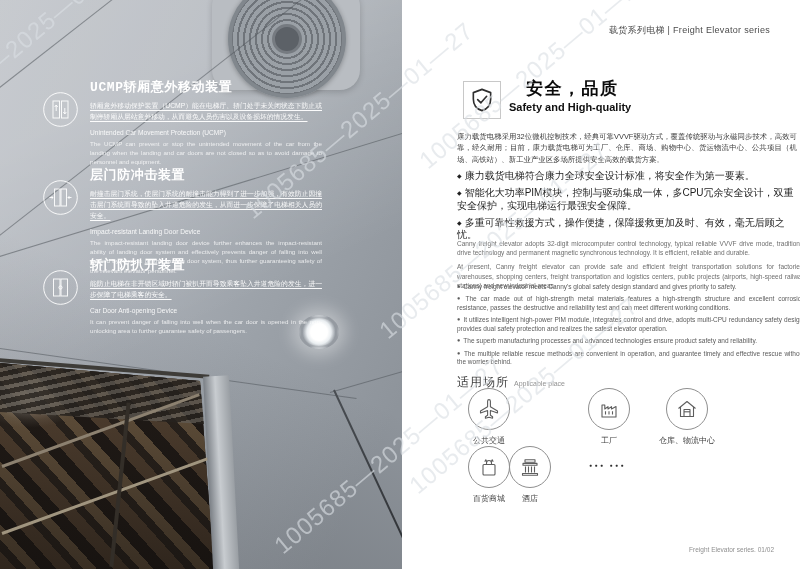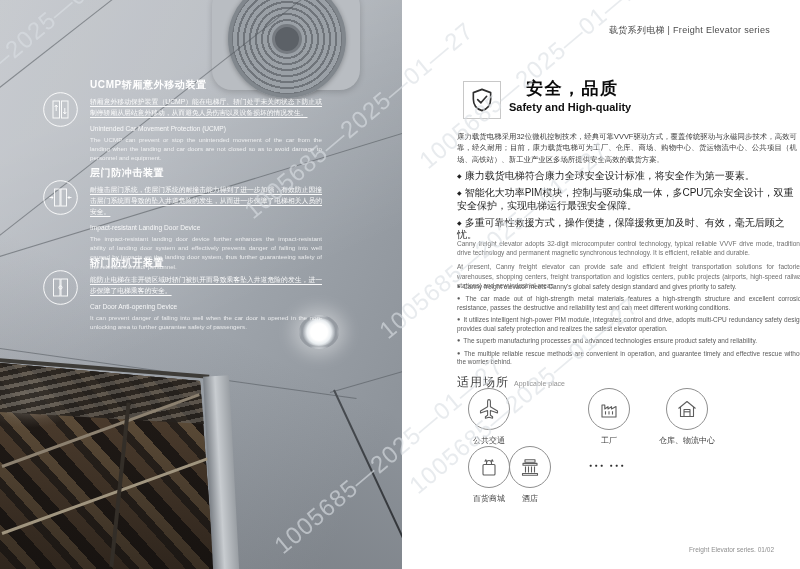--- a/index.html
+++ b/index.html
@@ -47,21 +47,21 @@
   .lintel { position:absolute; left:-4px; top:358px; width:214px; height:4px; background:#3e3c38;
            transform:rotate(4.5deg); transform-origin:0 0; }
   .jamb { position:absolute; left:203px; top:376px; width:26px; height:195px;
            background:linear-gradient(90deg,#7b8086,#c8ccd0 45%,#999ea3); transform:rotate(-3deg); transform-origin:top center; }
 
   
   .callout { position:absolute; left:42px; width:300px; color:#ffffff; z-index:5; }
   .co-1 { top:78px; } .co-2 { top:166px; } .co-3 { top:256px; }
   .co-icon { position:absolute; left:0; top:13px; width:37px; height:37px; }
   .co-body { margin-left:48px; width:232px; }
-  .co-title { font-size:10px; font-weight:bold; letter-spacing:0.6px; }
+  .co-title { font-size:13px; font-weight:bold; letter-spacing:0.6px;font-family:Liberation Mono, monospace; }
   .co-zh { margin-top:5px; font-size:6.8px; line-height:1.6; color:rgba(255,255,255,0.95);
            text-decoration:underline; text-underline-offset:2px; text-align:justify; }
   .co-en-title { margin-top:6px; font-size:6.6px; color:rgba(255,255,255,0.9); }
   .co-en { margin-top:3px; font-size:6.2px; line-height:1.5; color:rgba(255,255,255,0.78); text-align:justify; }
 
   
   .wm { position:absolute; width:280px; font-size:24px; letter-spacing:1px; white-space:nowrap;
         color:rgba(218,222,228,0.62); transform:rotate(-40deg); z-index:9; pointer-events:none; }
   .wm-1 { left:-120px; top:30px; } .wm-2 { left:215px; top:110px; } .wm-3 { left:390px; top:60px; }
   .wm-4 { left:350px; top:230px; } .wm-5 { left:245px; top:445px; } .wm-6 { left:380px; top:385px; }

